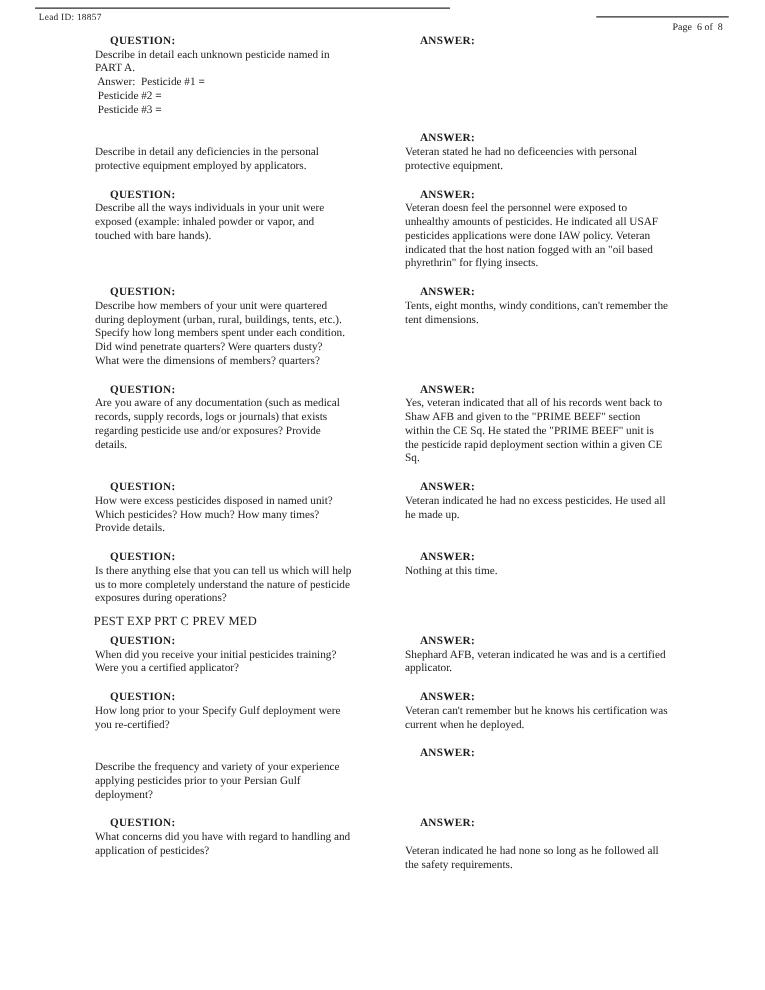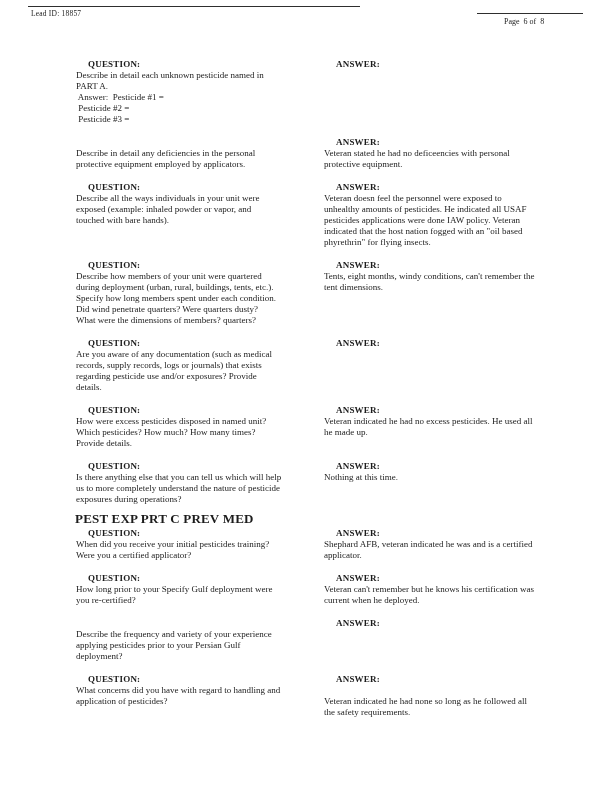--- a/index.html
+++ b/index.html
@@ -19,25 +19,25 @@
   }
   
   .rule { position: absolute; height: 1px; background: #2e2e2e; }
   .rule-left  { top: 6px;  left: 28px;  width: 332px; }
   .rule-right { top: 13px; left: 477px; width: 106px; }
   .lead-id {
     position: absolute; top: 9px; left: 31px;
     font-size: 7.5px; letter-spacing: 0.2px; white-space: pre;
   }
   .page-num {
-    position: absolute; top: 17px; left: 504px;
+    position: absolute; top: 17px; left: 538px;
     font-size: 8px; white-space: pre;
   }
   
-  .content { padding: 59px 0 0 61px; }
+  .content { padding: 27px 0 0 61px; }
   .row {
     display: grid;
     grid-template-columns: 248px 248px;
     column-gap: 0px;
     margin-bottom: 12px;
   }
   .lbl {
     padding-left: 27px;
     font-weight: bold;
     font-size: 9px;
@@ -46,22 +46,22 @@
     letter-spacing: 0.2px;
     white-space: pre;
   }
   .txt {
     font-size: 9px;
     line-height: 11px;
     white-space: pre;
     margin-left: 15px;
   }
   .section-heading {
-    font-weight: bold;
-    font-size: 13px;
+    font-weight: normal;
+    font-size: 10px;
     line-height: 11px;
     letter-spacing: 0.2px;
     margin: -4px 0 4px 14px;
   }
 </style>
 </head>
 <body>
 
 <div class="page">
 
@@ -136,20 +136,25 @@
     <section class="row">
       <div>
         <div class="lbl">QUESTION:</div>
         <div class="txt">Are you aware of any documentation (such as medical
 records, supply records, logs or journals) that exists
 regarding pesticide use and/or exposures? Provide
 details.</div>
       </div>
       <div>
         <div class="lbl">ANSWER:</div>
+        <div class="txt">Yes, veteran indicated that all of his records went back to
+Shaw AFB and given to the "PRIME BEEF" section
+within the CE Sq. He stated the "PRIME BEEF" unit is
+the pesticide rapid deployment section within a given CE
+Sq.</div>
       </div>
     </section>
 
     <section class="row">
       <div>
         <div class="lbl">QUESTION:</div>
         <div class="txt">How were excess pesticides disposed in named unit?
 Which pesticides? How much? How many times?
 Provide details.</div>
       </div>

